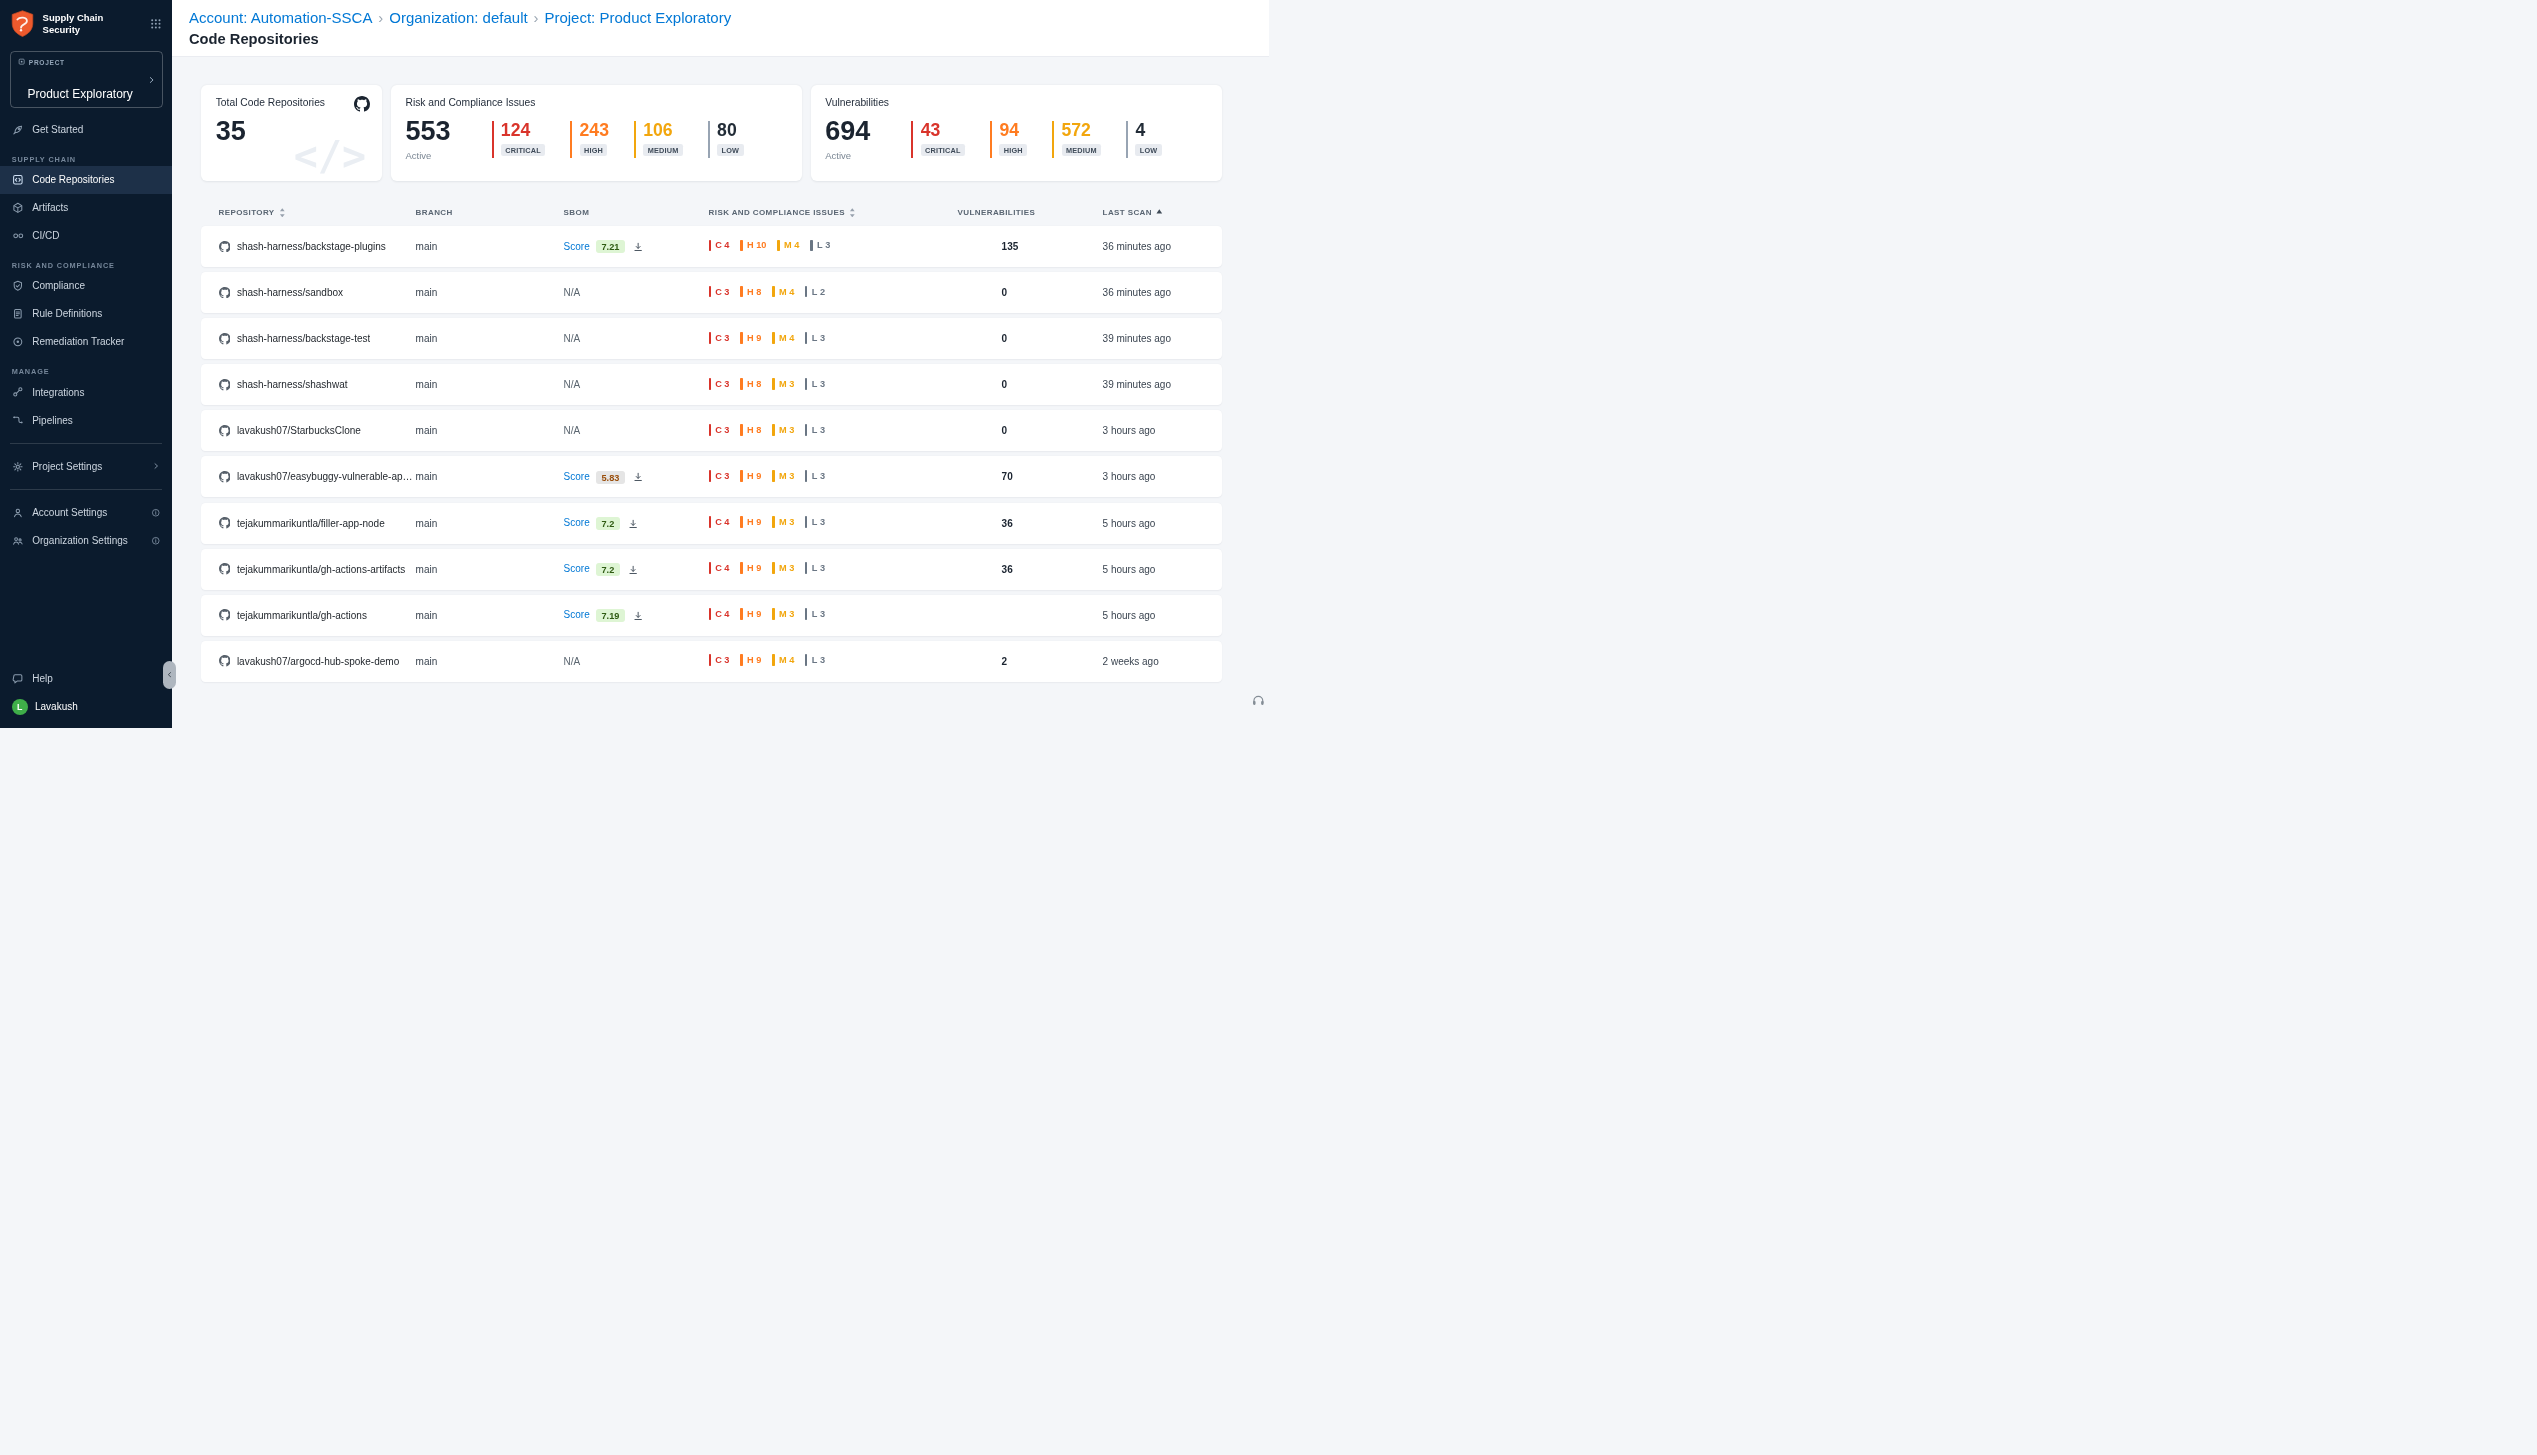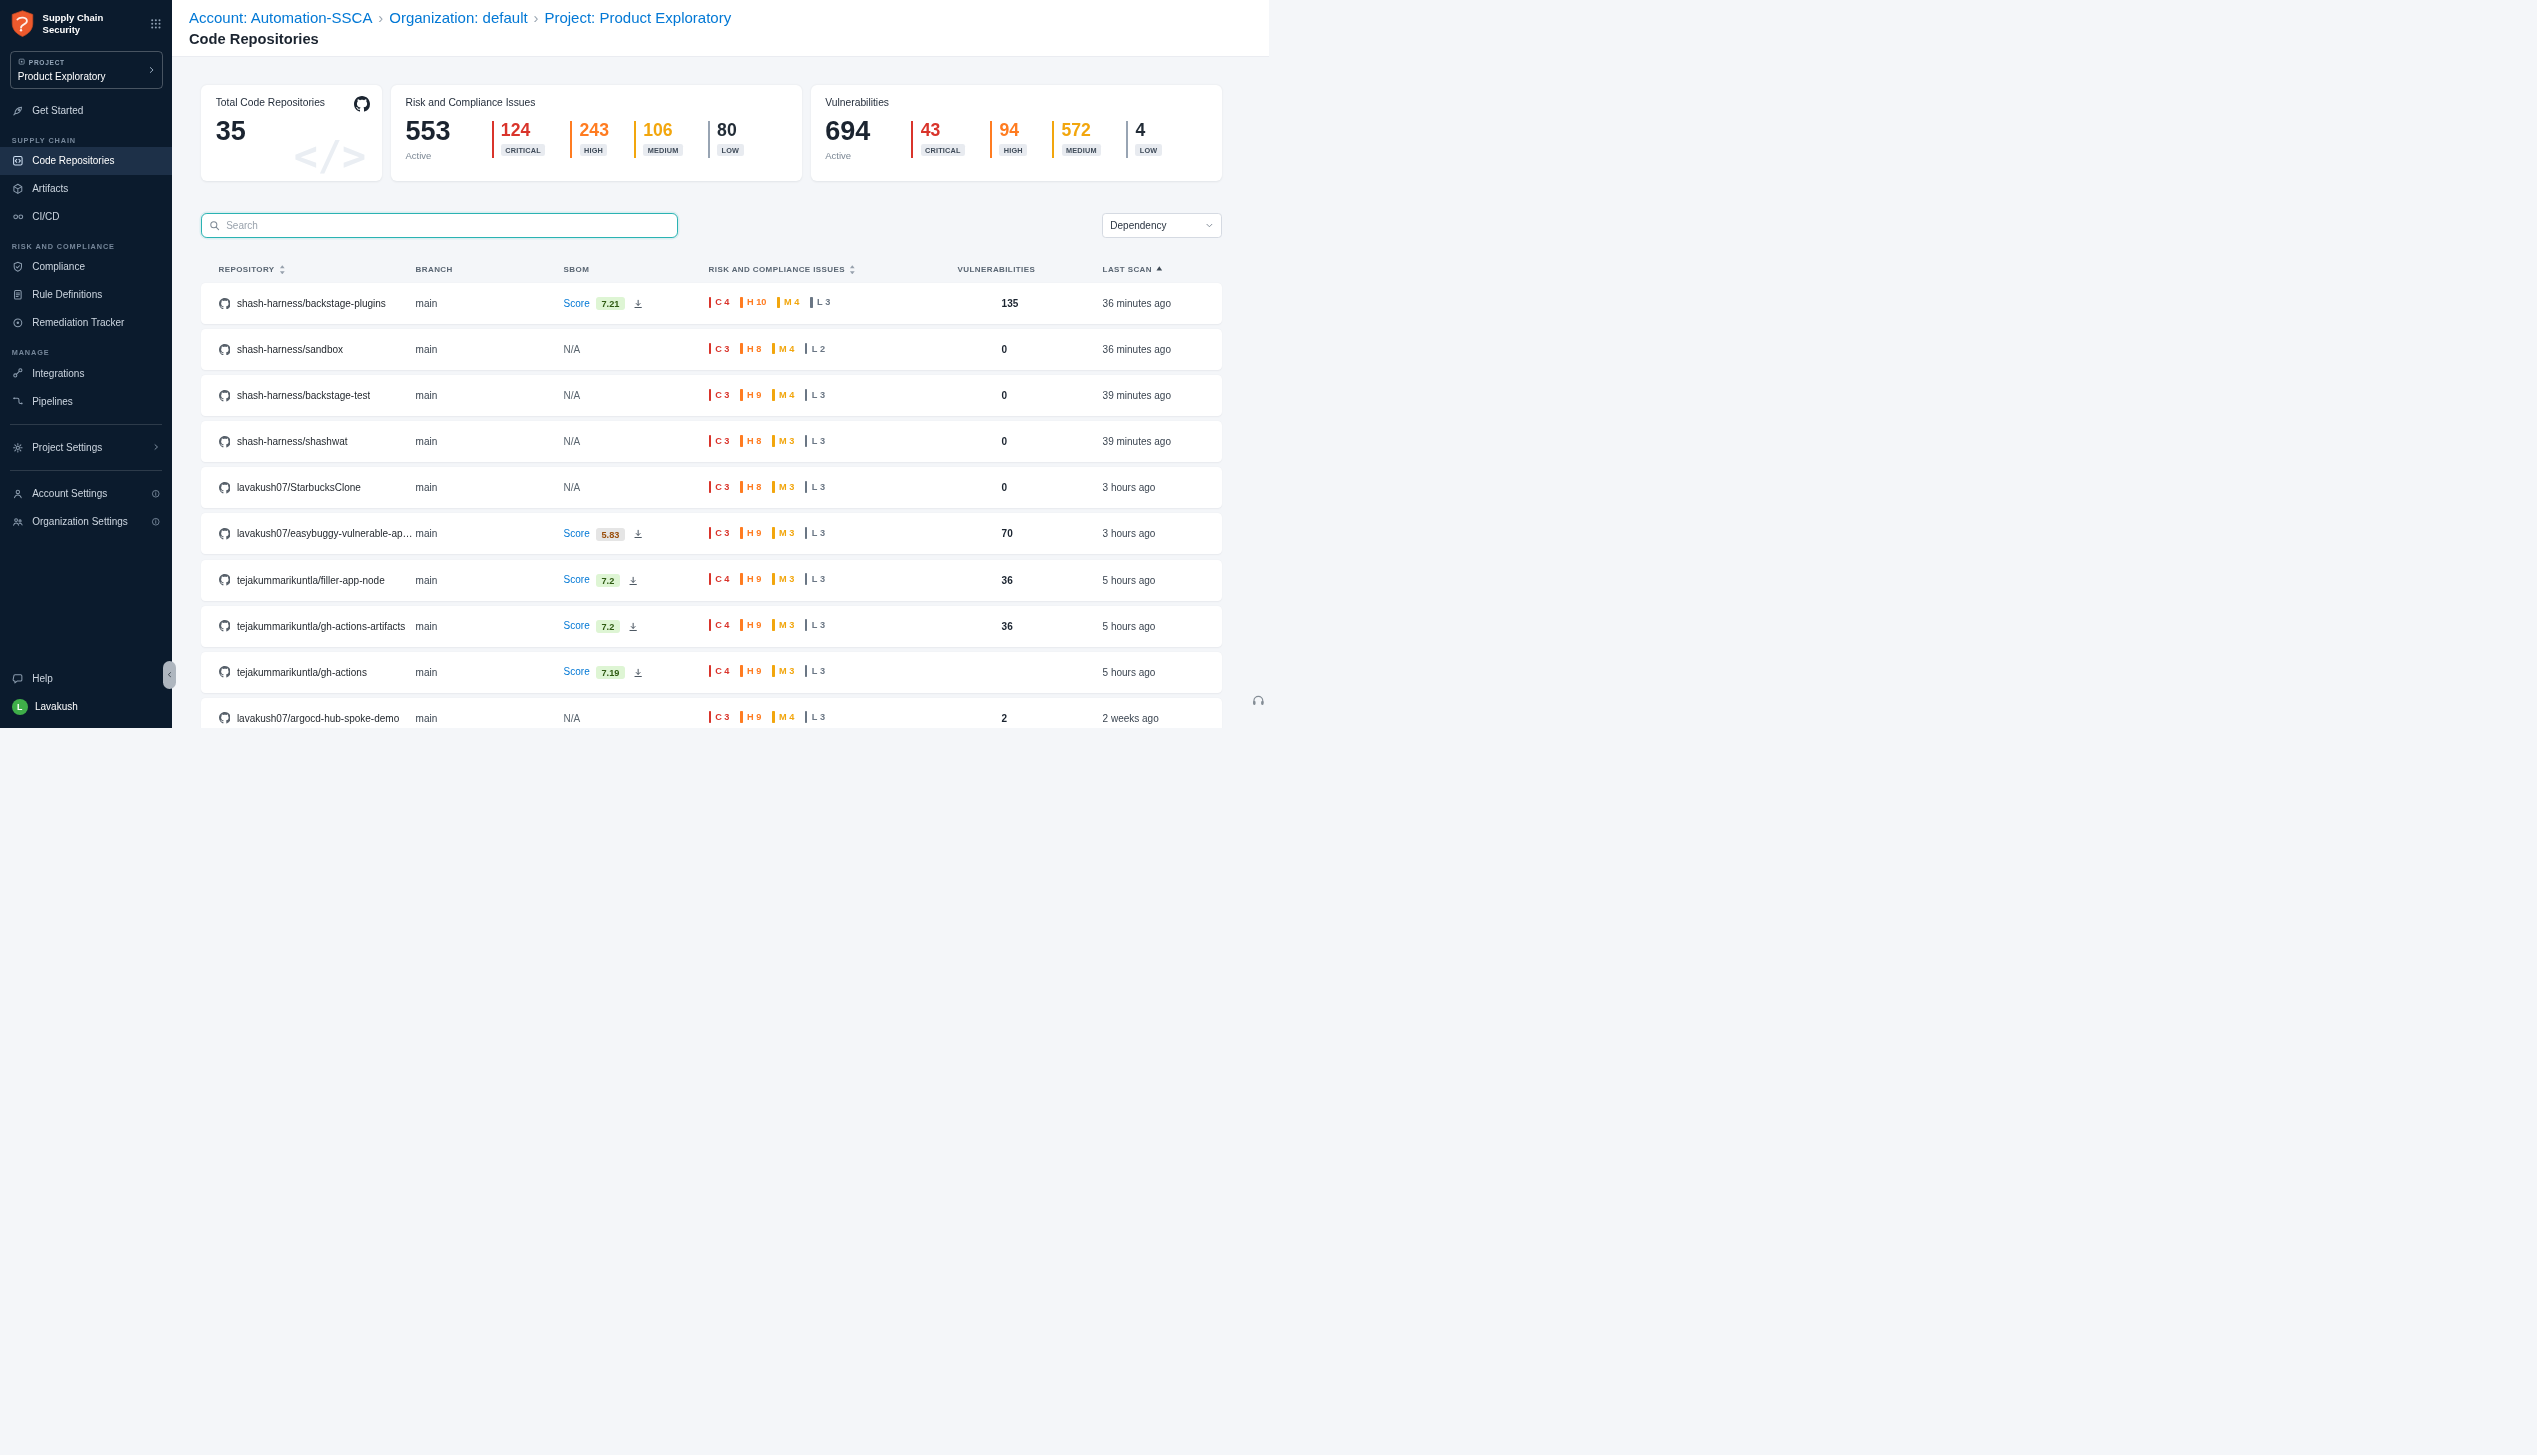--- a/index.html
+++ b/index.html
@@ -12,21 +12,21 @@
   .app { display:flex; height:100%; position:relative; }
 
   
   .sidebar { width:172px; flex-shrink:0; background:#0b1b2d; color:#cdd6e0; display:flex; flex-direction:column; position:relative; }
   .logo-row { display:flex; align-items:center; gap:7.3px; padding:10.3px 10.3px 7.3px 10.3px; }
   .app-title div { font-size:9.5px; font-weight:700; color:#fff; line-height:1.25; }
   .grid-icon { margin-left:auto; cursor:pointer; color:#8fa0b3; display:flex; }
   .project-card { margin:5.9px 9.5px 2.9px 9.5px; border:0.7px solid rgba(255,255,255,.25); border-radius:4.4px; padding:5.9px 19px 6.6px 7.3px; position:relative; cursor:pointer; }
   .proj-label-row { display:flex; align-items:center; gap:3.7px; color:#93a5b8; }
   .proj-label { font-size:6.6px; letter-spacing:0.7px; font-weight:700; }
-  .proj-name { font-size:10px; color:#fff; margin-top:5px; white-space:nowrap; }
+  .proj-name { font-size:12px; color:#fff; margin-top:21px; white-space:nowrap;text-align:center; }
   .proj-chev { position:absolute; right:5.9px; top:50%; transform:translateY(-50%); color:#93a5b8; display:flex; }
   nav { margin-top:4.4px; }
   .nav-item { height:28px; display:flex; align-items:center; gap:7.3px; padding:0 11.7px; font-size:10px; color:#cdd6e0; cursor:pointer; white-space:nowrap; }
   .nav-item.selected { background:#1d3048; color:#fff; }
   .nav-item.selected .nicon { color:#cfe0f4; }
   .nicon { width:13.2px; display:flex; justify-content:center; color:#8b9cae; flex-shrink:0; }
   .trail { margin-left:auto; color:#8b9cae; display:flex; }
   .section-label { margin:11px 11.7px 2.2px 11.7px; font-size:7.3px; letter-spacing:0.9px; color:#76879a; font-weight:700; }
   .nav-divider { height:0.7px; background:rgba(255,255,255,.14); margin:8.8px 10.3px; }
   .side-bottom { margin-top:auto; padding-bottom:7.3px; }
@@ -388,37 +388,20 @@
                 </div>
                 <div class="stat sev-low">
                   <div class="stat-num">4</div>
                   <div><span class="stat-pill">LOW</span></div>
                 </div>
               </div>
           </div>
         </div>
       </div>
 
-      <div class="toolbar">
-        <div class="search">
-          <svg width="11" height="11" viewBox="0 0 16 16" fill="none" stroke="currentColor" stroke-width="1.5" stroke-linecap="round">
-              <circle cx="7" cy="7" r="4.4"></circle>
-              <path d="M10.4 10.4L14 14"></path>
-            </svg>
-          <input type="text" placeholder="Search" style="">
-        </div>
-        <div class="filter">
-          <span>Dependency</span>
-          <span class="chev">
-            <svg width="8.8" height="8.8" viewBox="0 0 16 16" fill="none" stroke="currentColor" stroke-width="1.7" stroke-linecap="round">
-                <path d="M3.5 6L8 10.5 12.5 6"></path>
-              </svg>
-          </span>
-        </div>
-      </div>
 
       <div class="thead">
         <div class="th">
           <span>REPOSITORY</span>
           <span class="sorticon">
               <svg width="6.6" height="9.5" viewBox="0 0 10 14" fill="currentColor">
                 <path d="M5 0l3.6 4.6H1.4z"></path>
                 <path d="M5 14L1.4 9.4h7.2z"></path>
               </svg>
             </span>

